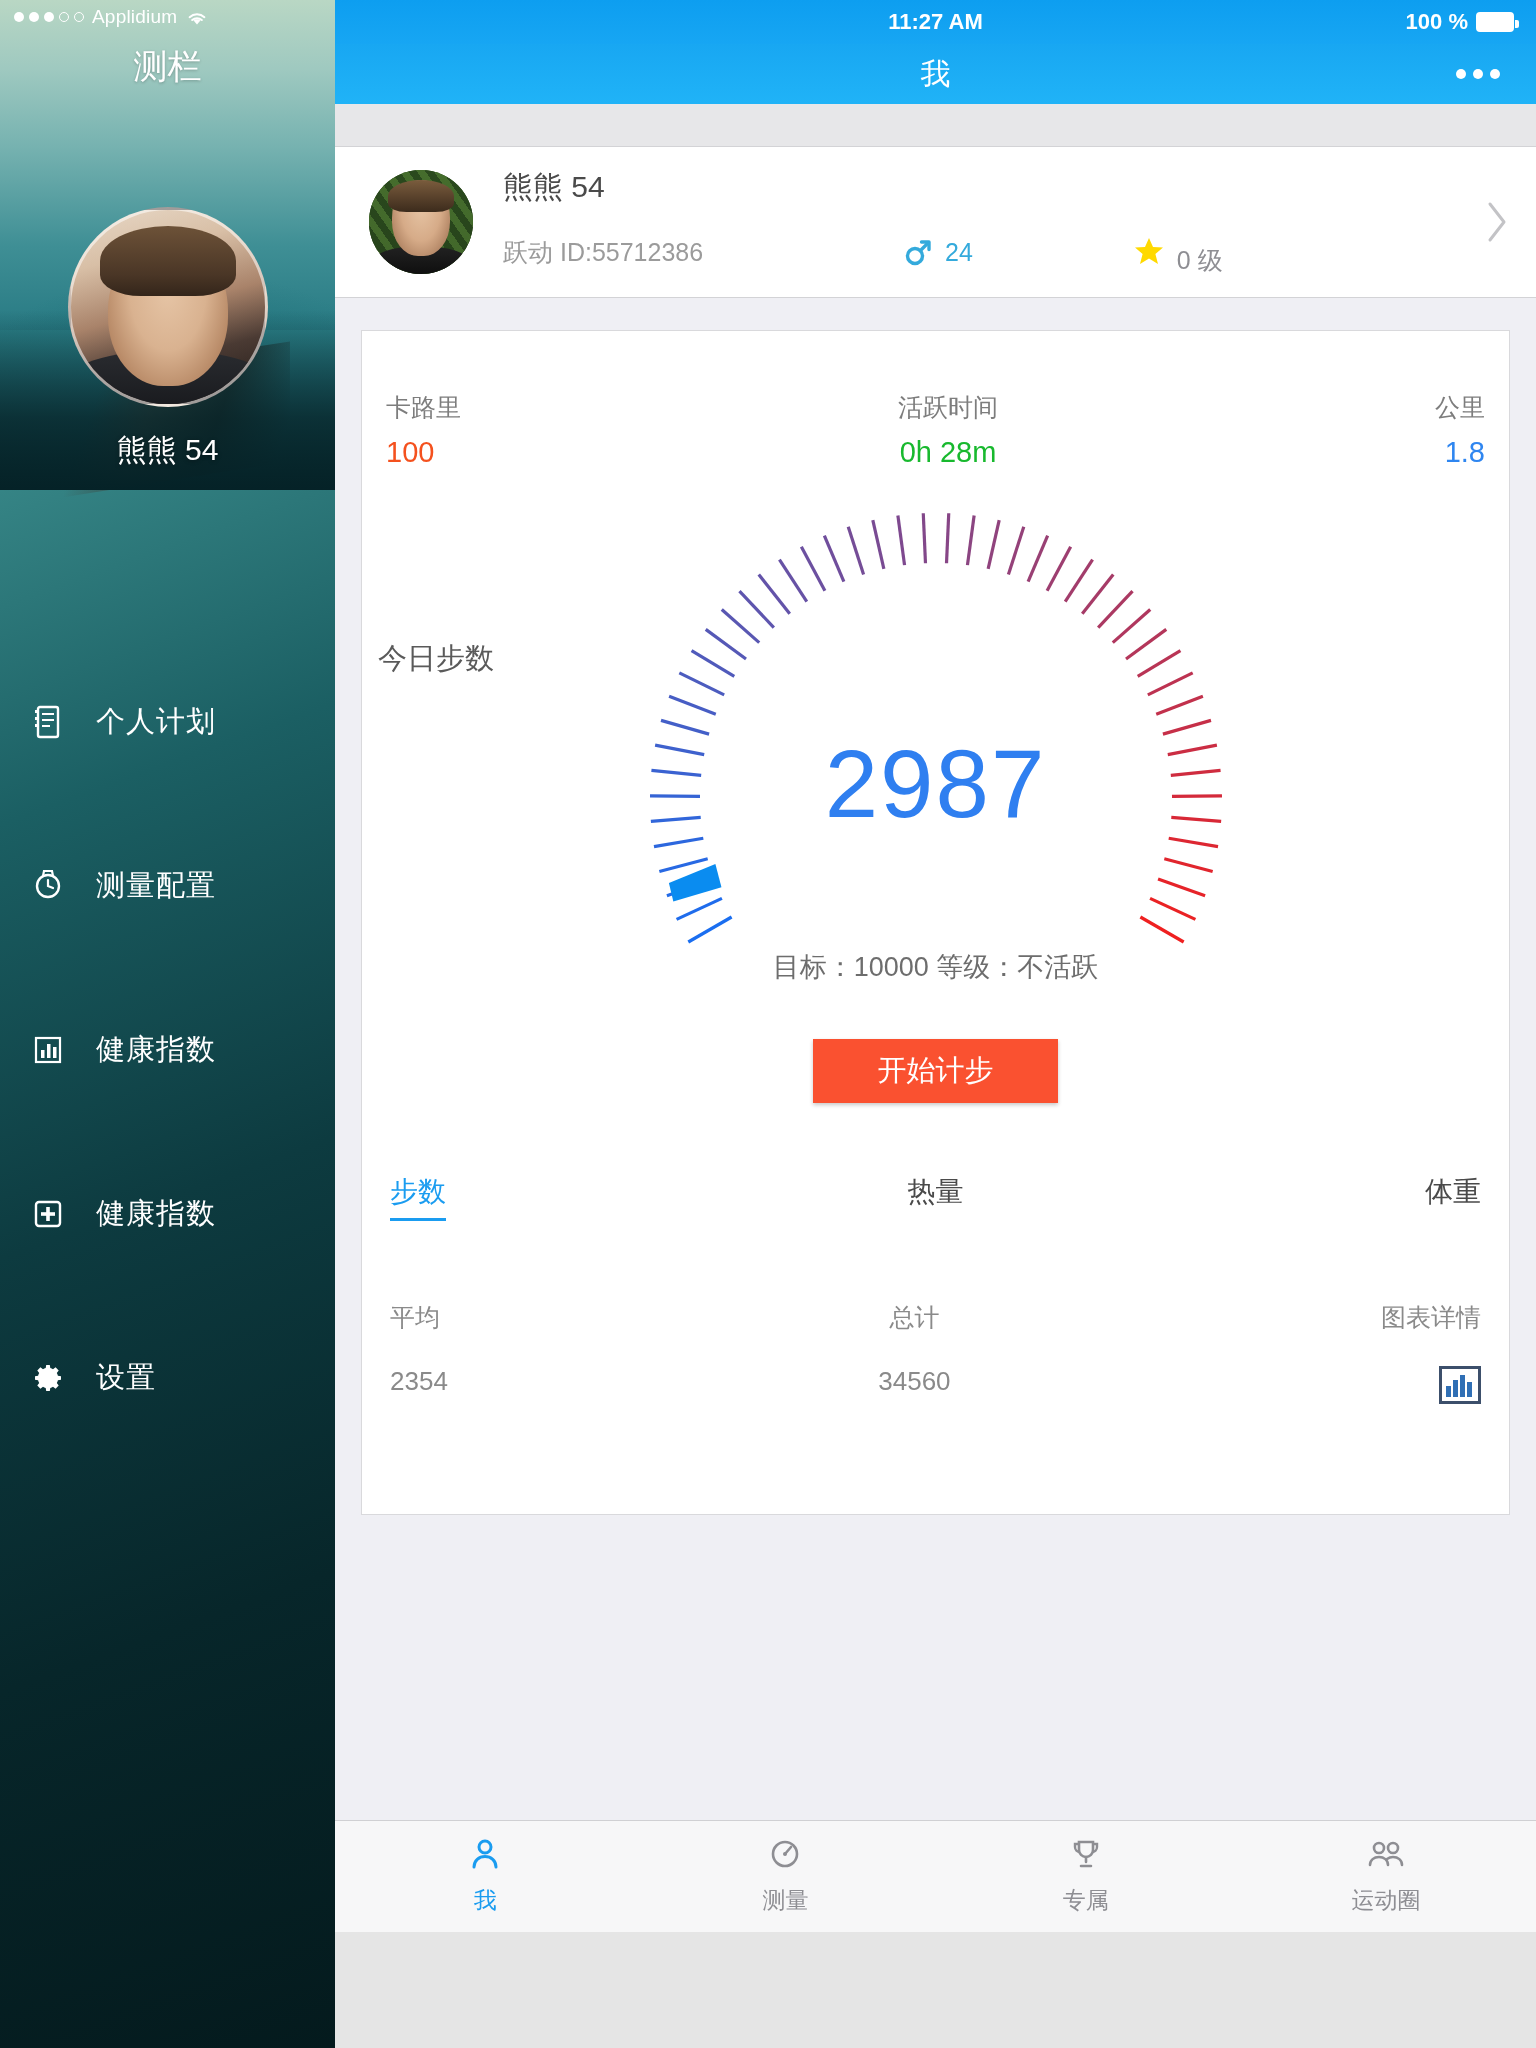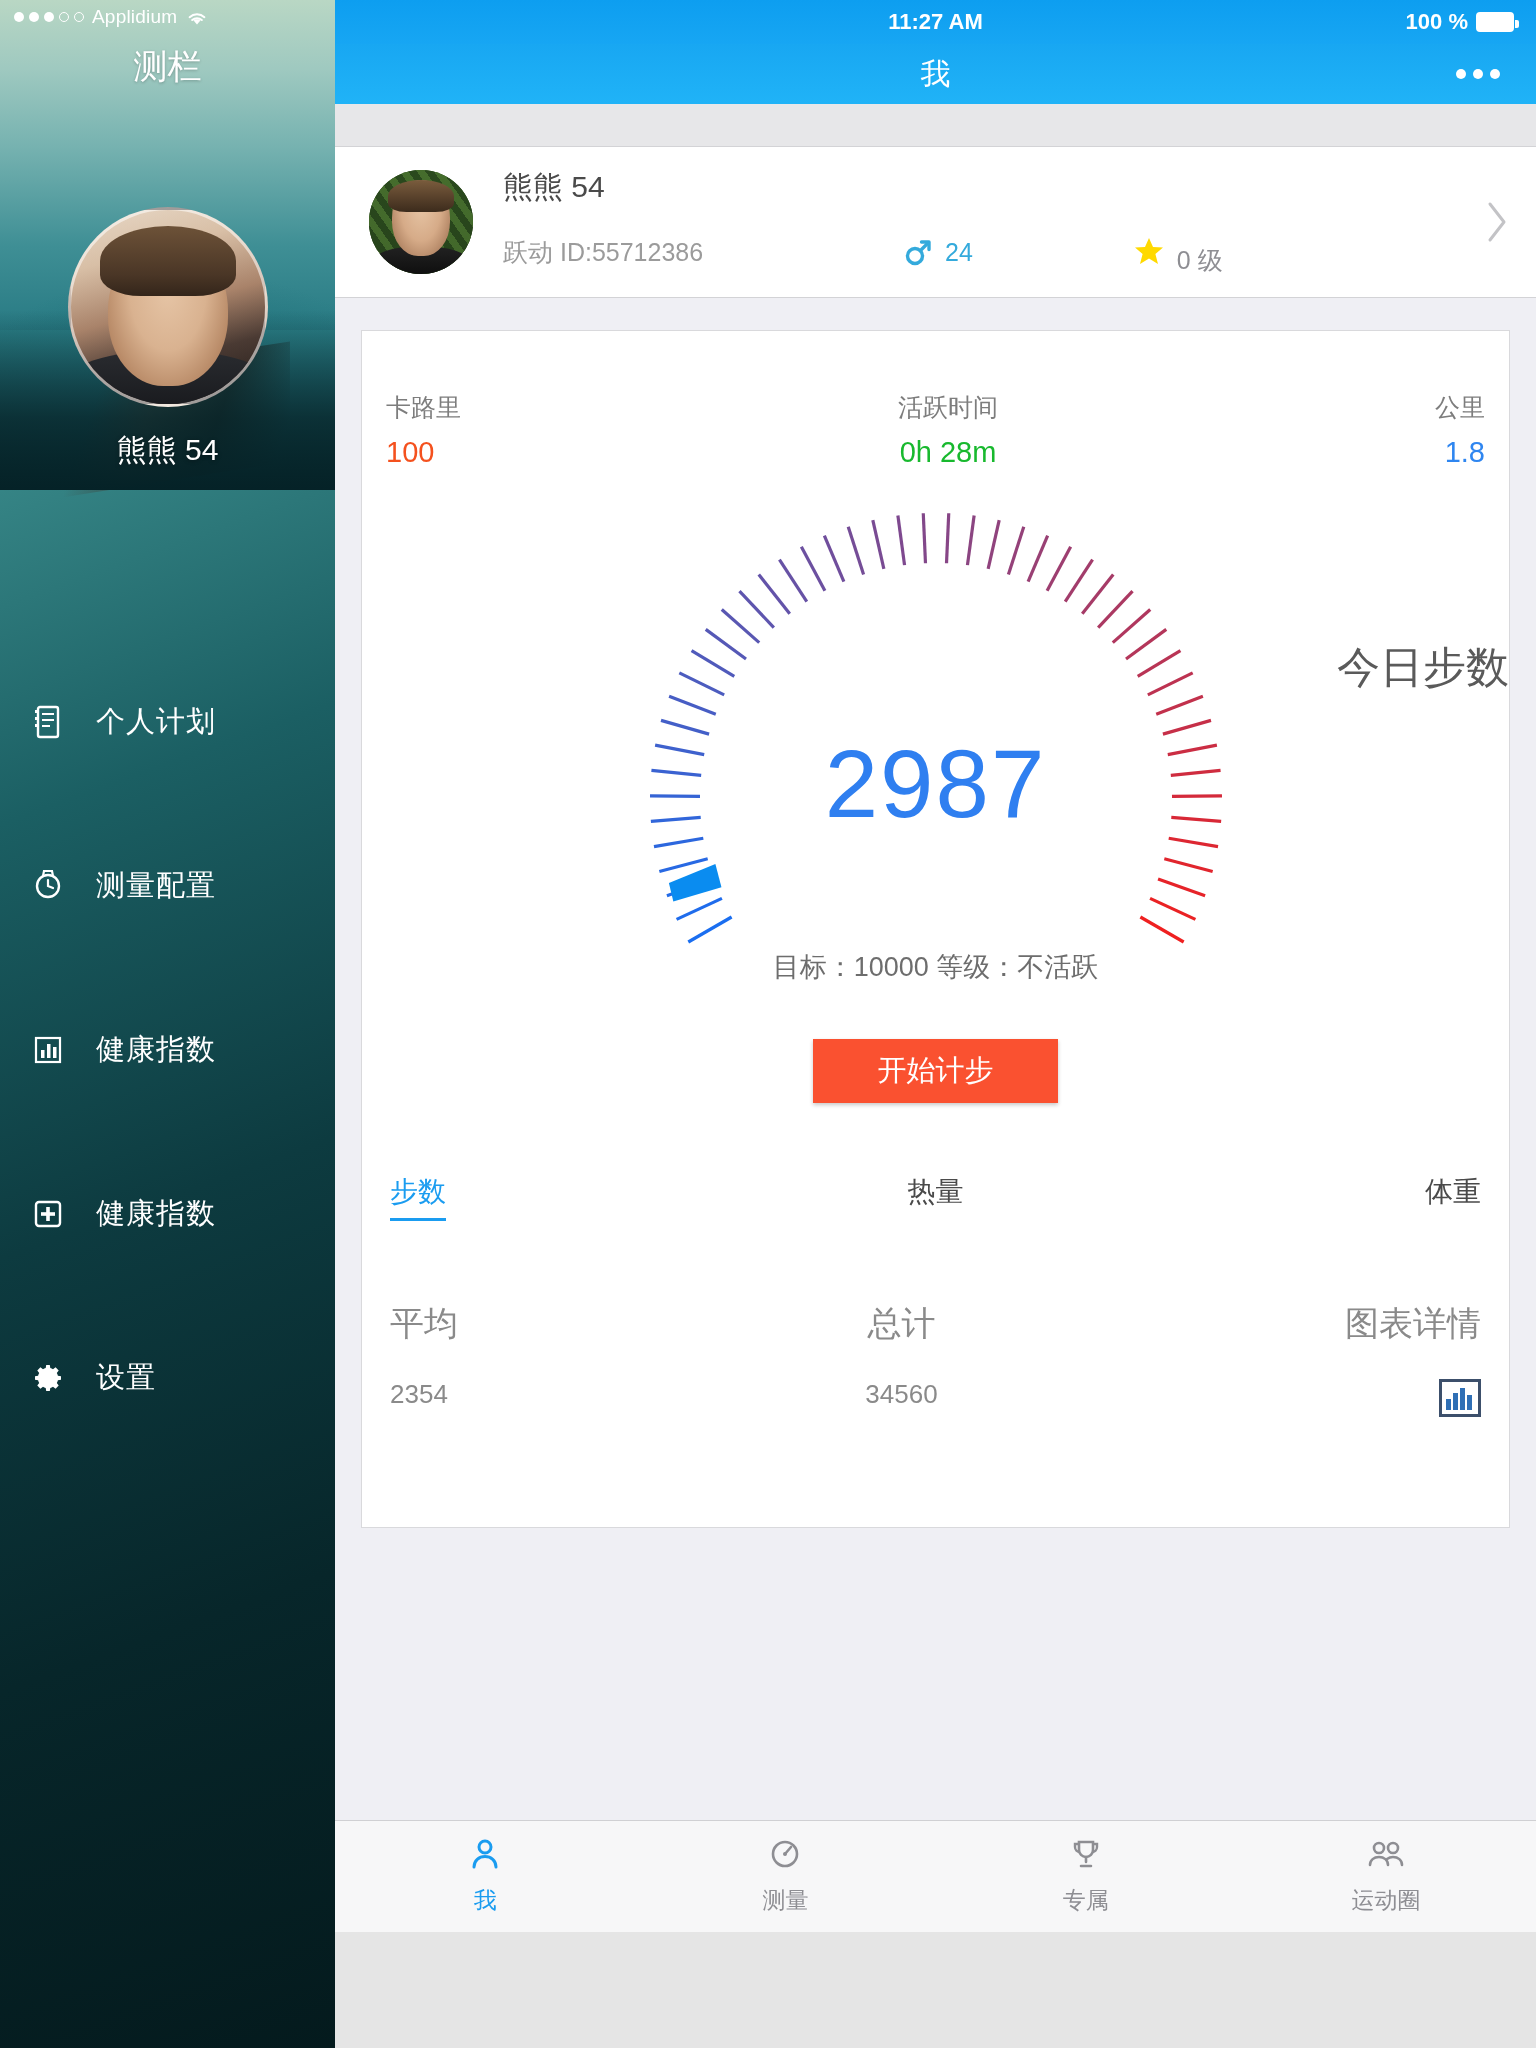--- a/index.html
+++ b/index.html
@@ -175,22 +175,22 @@
   }
   .stat { display: flex; flex-direction: column; gap: 12px; }
   .stat.mid { align-items: center; }
   .stat.right { align-items: flex-end; }
   .stat-label { font-size: 25px; color: #7d7d7d; }
   .stat-value { font-size: 29px; }
 
   .gauge-wrap { position: relative; height: 650px; margin-top: 10px; }
   .gauge-svg { position: absolute; left: 50%; top: 0; transform: translateX(-50%); }
   .gauge-title {
-    position: absolute; left: 0; right: 0; top: 160px; text-align: right;
-    font-size: 43px; color: #5a5a5a;
+    position: absolute; left: 16px; right: 0; top: 160px; text-align: left;
+    font-size: 29px; color: #5a5a5a;
   }
   .gauge-steps {
     position: absolute; left: 0; right: 0; top: 250px; text-align: center;
     font-size: 96px; color: #2f7ff0; font-weight: 400; letter-spacing: 2px;
   }
   .gauge-sub {
     position: absolute; left: 0; right: 0; top: 470px; text-align: center;
     font-size: 27px; color: #6d6d6d;
   }
   .gauge-sub span { margin: 0 0; }
@@ -210,21 +210,21 @@
   .tab.active:after {
     content: ""; position: absolute; left: 0; right: 0; bottom: 0; height: 3px; background: #1a9cf0;
   }
 
   .datarow {
     display: flex; padding: 0 28px; margin-top: 80px; justify-content: space-between;
   }
   .dcell { display: flex; flex-direction: column; gap: 32px; align-items: center; }
   .dcell.l { align-items: flex-start; }
   .dcell.r { align-items: flex-end; }
-  .dhead { font-size: 34px; color: #8a8a8a; }
+  .dhead { font-size: 25px; color: #8a8a8a; }
   .dval { font-size: 26px; color: #8a8a8a; }
   .chart-icon-btn {
     width: 42px; height: 38px; cursor: pointer; display: block;
   }
   .card-pad { height: 110px; }
 
   .tabbar {
     position: absolute; left: 0; bottom: 0; width: 1201px; height: 112px;
     background: #f7f7f8; border-top: 1px solid #d0d0d3; display: flex;
   }

